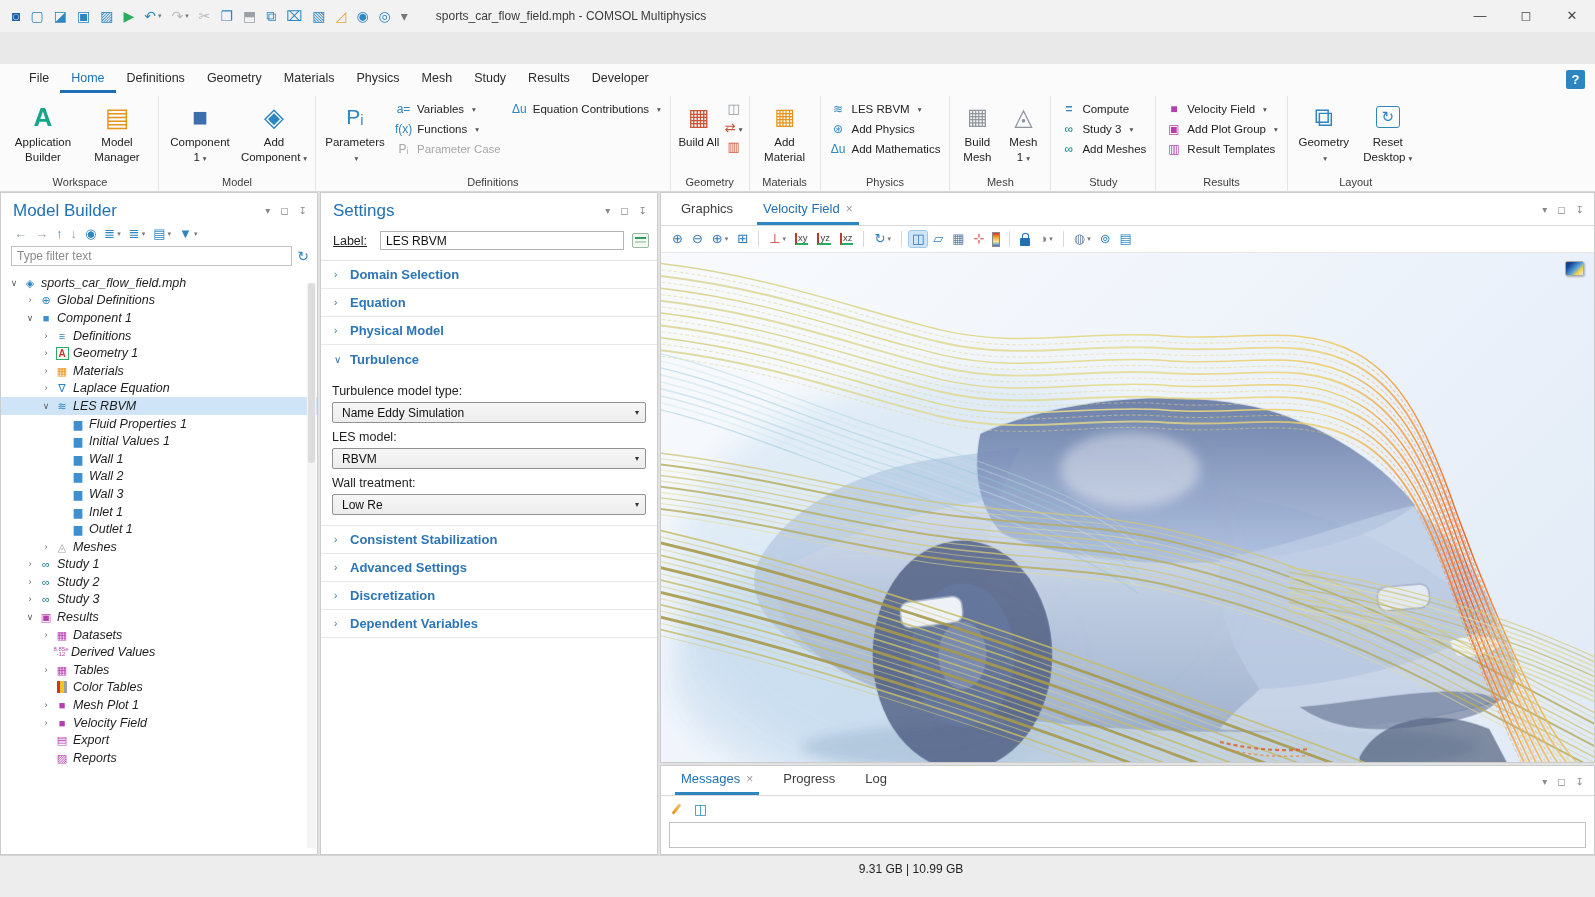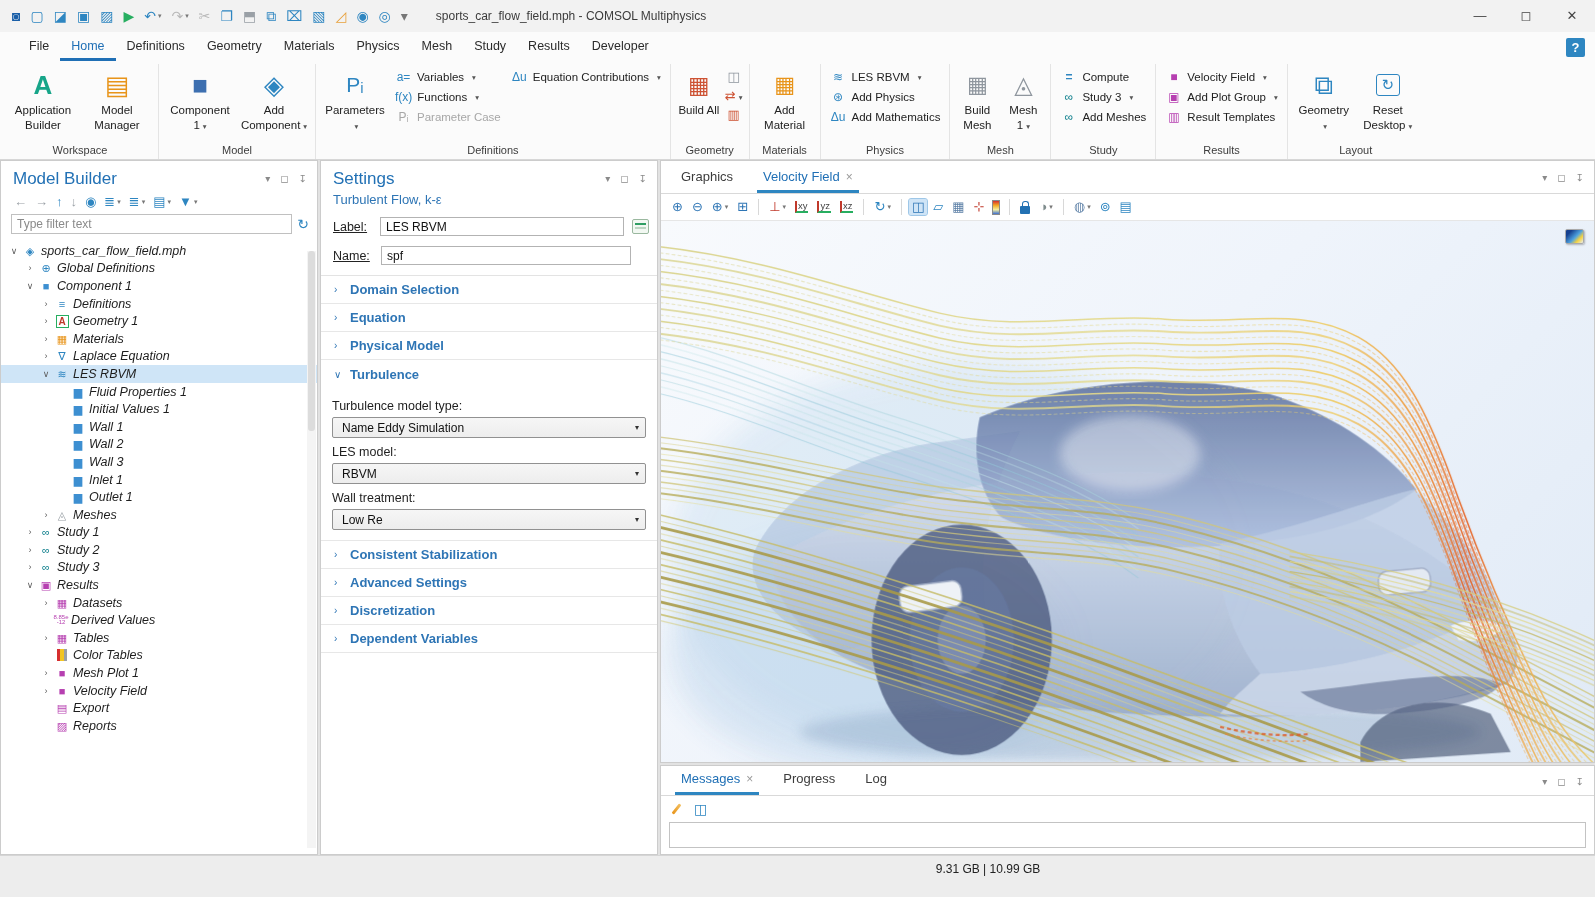--- a/index.html
+++ b/index.html
@@ -13,21 +13,21 @@
   .qat { display:flex; align-items:center; gap:2px; }
   .tbi { display:inline-flex; align-items:center; gap:1px; padding:2px 4px; border-radius:2px; font-size:14px; line-height:14px; }
   .tbi .dd { font-size:7px; color:#777; margin-left:1px; }
   .tbi.active { background:#cfe4f6; outline:1px solid #9ec7e8; }
   .vsep { width:1px; height:16px; background:#d8d8d8; margin:0 4px; display:inline-block; }
   .win-title { font-size:12px; color:#3b3b3b; margin-left:24px; white-space:nowrap; }
   .win-controls { margin-left:auto; display:flex; height:32px; }
   .win-controls .tbi { width:46px; height:32px; justify-content:center; border-radius:0; font-size:13px; color:#444; padding:0; }
 
   
-  .menubar { height:30px; background:#fbfbfb; display:flex; align-items:center; padding:0 10px 0 18px; flex:0 0 auto; }
+  .menubar { height:30px; background:#fbfbfb; display:flex; align-items:center; padding:0 10px 0 18px; flex:0 0 auto;margin-top:32px; }
   .menu-item { padding:6px 11px 5px; font-size:12.5px; color:#2b2b2b; border-bottom:3px solid transparent; }
   .menu-item.active { color:#1f6fb5; border-bottom-color:#1f6fb5; }
   .help-btn { margin-left:auto; width:19px; height:19px; background:#2e86c1; color:#fff; font-weight:bold;
     display:flex; align-items:center; justify-content:center; border-radius:2px; font-size:13px; }
 
   
   .ribbon { height:98px; background:#fbfbfb; border-bottom:1px solid #d7d7d7; display:flex; align-items:stretch; padding:2px 2px 0; flex:0 0 auto; }
   .rgroup { display:flex; flex-direction:column; padding:0 4px; }
   .rgroup + .rgroup { border-left:1px solid #e4e4e4; }
   .rg-content { flex:1; display:flex; align-items:flex-start; }
@@ -118,21 +118,21 @@
 
   
   .bottompanel { height:90px; flex:0 0 auto; border:1px solid #cccccc; background:#fff; display:flex; flex-direction:column; }
   .bottompanel .tabrow { height:30px; }
   .msg-toolbar { display:flex; align-items:center; gap:8px; padding:4px 10px 2px; }
   .broom { display:inline-block; width:3px; height:12px; background:linear-gradient(#f3c061,#e8941a); border-radius:1px; transform:rotate(38deg); }
   .msg-box { margin:2px 8px 6px; flex:1; background:#fff; border:1px solid #c3c3c3; }
 
   
   .statusbar { height:42px; background:#ededed; border-top:1px solid #d5d5d5; position:relative; flex:0 0 auto; }
-  .mem { position:absolute; left:988px; top:6px; transform:translateX(-50%); font-size:12px; color:#222; }
+  .mem { position:absolute; left:911px; top:6px; transform:translateX(-50%); font-size:12px; color:#222; }
 </style>
 </head>
 <body>
 
 <div class="app">
 
   <div class="titlebar">
     <div class="qat" id="qat">
   <span class="tbi">
           <span class="g applogo" style="color: rgb(26, 95, 168);">◙</span>
@@ -653,30 +653,25 @@
 
   <span class="tbi">
               <span class="g">◻</span>
             </span>
 
   <span class="tbi">
               <span class="g">↧</span>
             </span>
 </div>
       </div>
-      <div class="settings-sub">Turbulent Flow, k-ε</div>
 
       <div class="lbl-row">
         <label>Label:</label>
         <input class="txtinput" value="LES RBVM" style="">
         <span class="note-icon"></span>
-      </div>
-      <div class="lbl-row">
-        <label>Name:</label>
-        <input class="txtinput" value="spf" style="">
       </div>
 
       <div class="sections">
         <div class="sec-row">
           <span class="sec-chev">›</span>
           <span class="sec-label">Domain Selection</span>
         </div>
         <div class="sec-row">
           <span class="sec-chev">›</span>
           <span class="sec-label">Equation</span>

